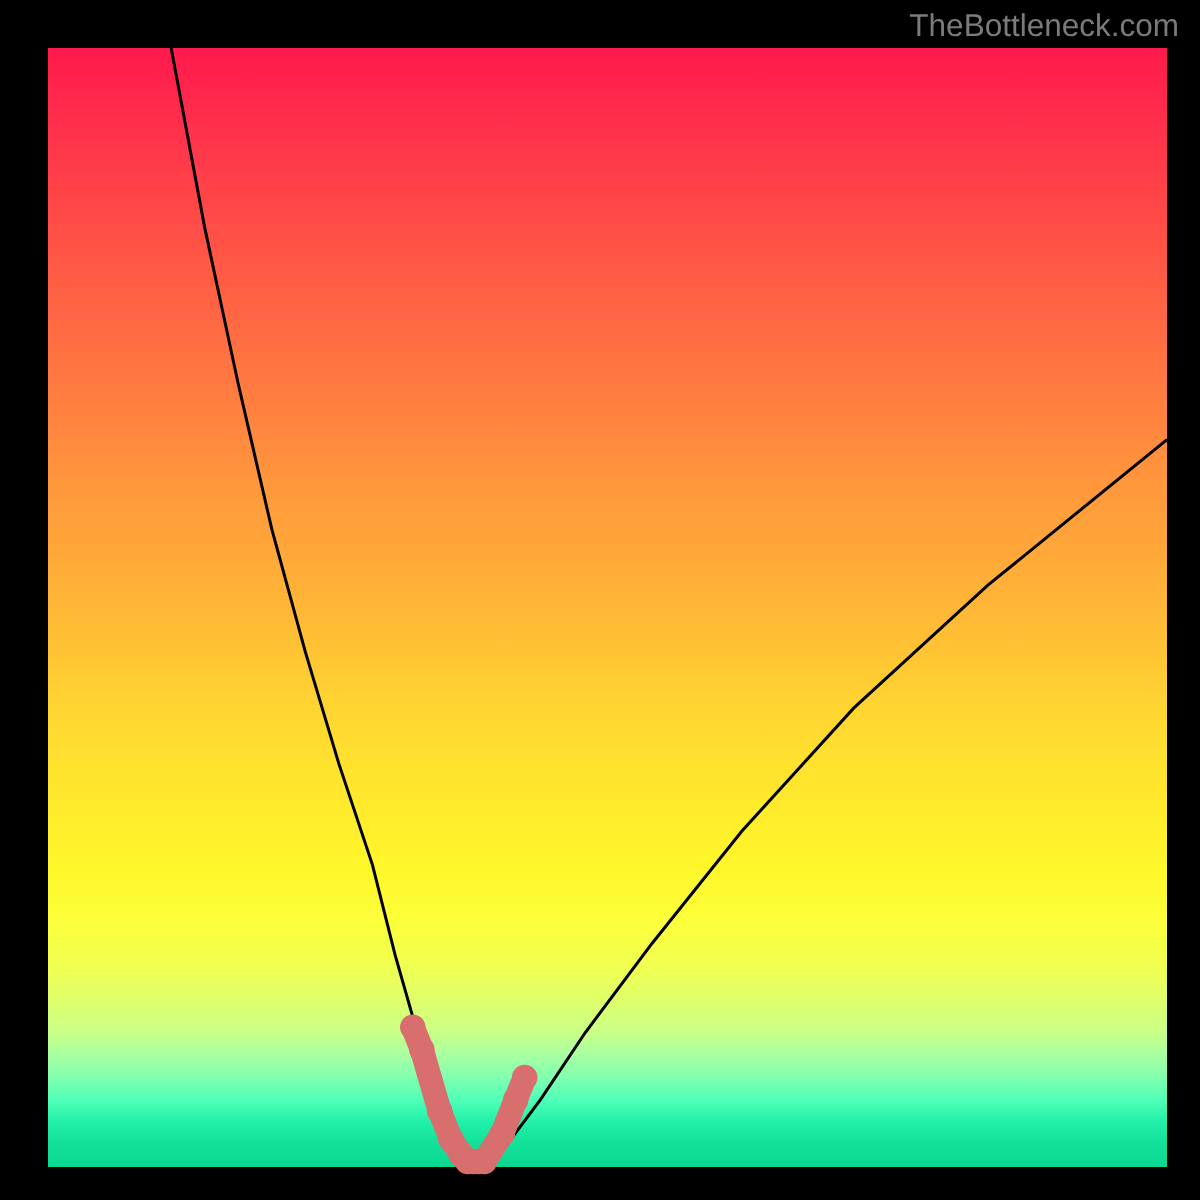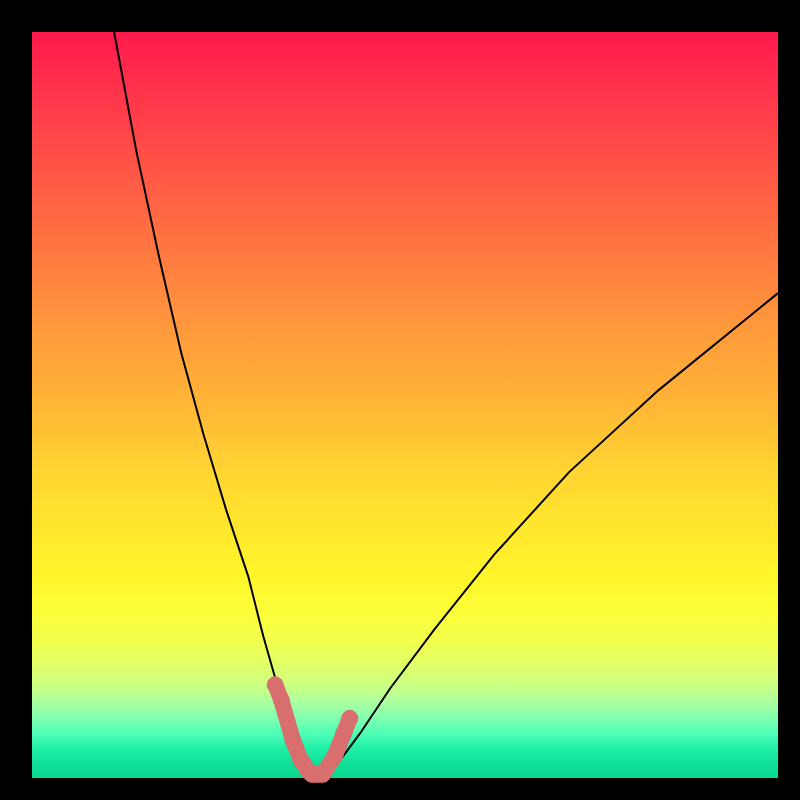--- a/index.html
+++ b/index.html
@@ -74,20 +74,21 @@
   .marker {
     fill: #d96e6e;
     stroke: #d96e6e;
     stroke-linecap: round;
   }
 </style>
 </head>
 <body>
 
 <div class="frame">
+  <div class="watermark">TheBottleneck.com</div>
 
   <div class="plot">
     <svg class="overlay" viewBox="0 0 746 746" preserveAspectRatio="none">
       <path id="curve-left" class="curve" d="M82.1 0.0 L104.4 119.4 L126.8 223.8 L149.2 320.8 L171.6 402.8 L194.0 477.4 L216.3 544.6 L231.3 604.3 L246.2 656.5 L257.4 693.8 L268.6 723.6 L276.0 738.5 L279.8 746.0"></path>
       <path id="curve-right" class="curve" d="M290.9 746.0 L305.9 731.1 L328.2 701.2 L358.1 656.5 L402.8 596.8 L462.5 522.2 L537.1 440.1 L626.6 358.1 L746.0 261.1"></path>
       <path id="curve-base" class="curve" d="M279.8 746.0 L283.5 746.0 L287.2 746.0 L290.9 746.0"></path>
       <g id="markers">
           <path d="M243.2 652.8 L249.2 667.7 L261.1 708.7 L268.6 727.4 L276.0 738.5 L279.8 742.3 L283.5 742.3 L287.2 742.3 L290.9 742.3 L302.9 723.6 L311.8 701.2 L317.8 686.3" fill="none" stroke="#d96e6e" stroke-width="16" stroke-linecap="round" stroke-linejoin="round"></path>
           <circle cx="243.2" cy="652.8" r="8" class="marker"></circle>
           <circle cx="249.2" cy="667.7" r="8" class="marker"></circle>

